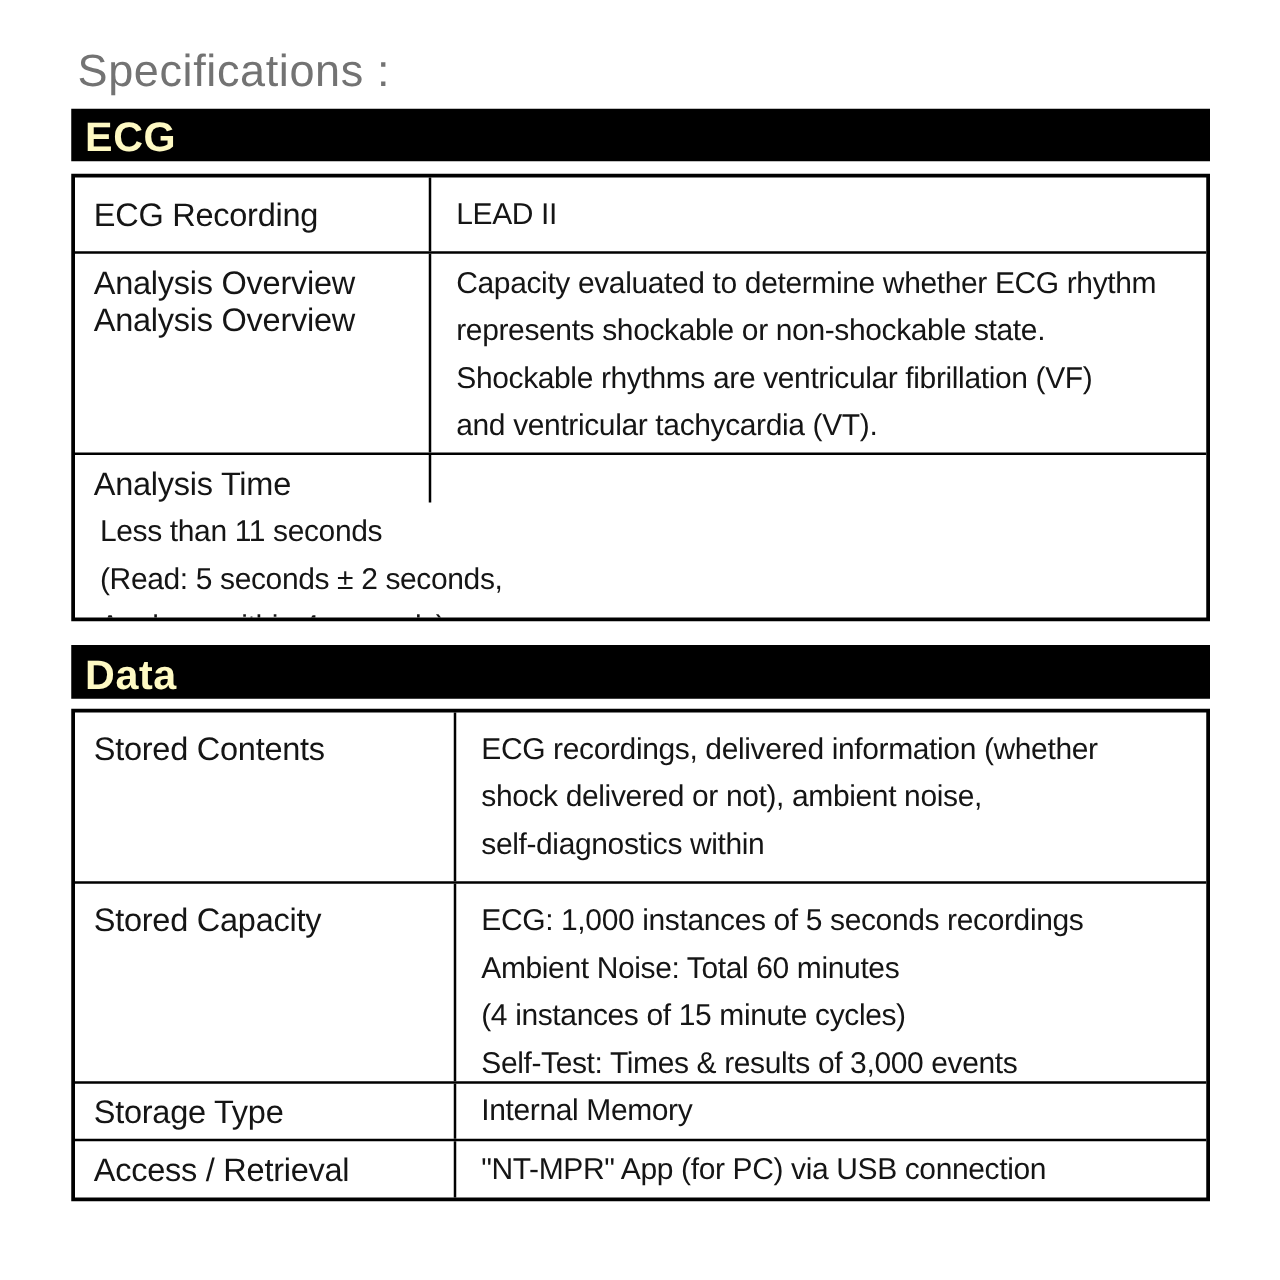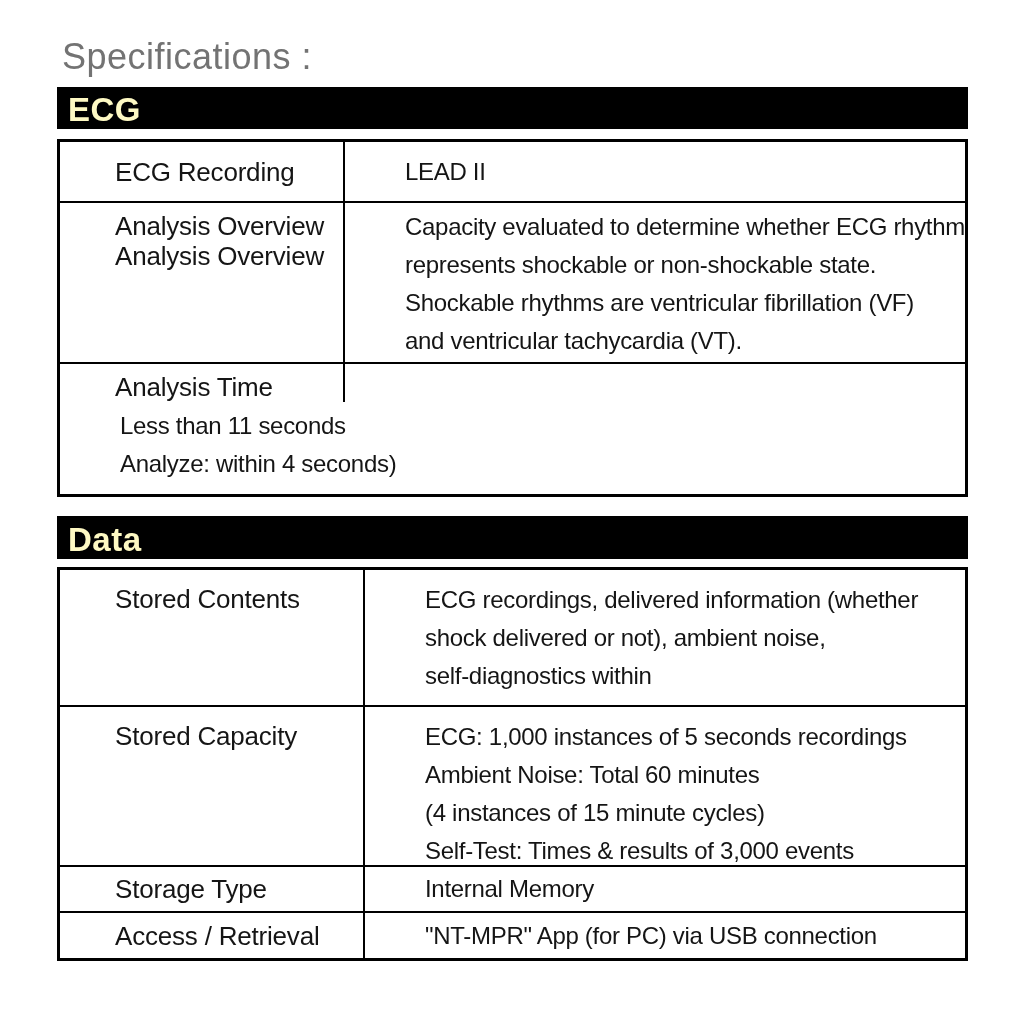--- a/index.html
+++ b/index.html
@@ -89,21 +89,21 @@
   .table-data .r2 { height: 160px; }
   .table-data .r3 { height: 46px;  }
   .table-data .r4 { height: 45px;  }
 
   .v-center {
     display: flex;
     align-items: center;
     padding-top: 0 !important;
     padding-bottom: 0 !important;
   }
-  .line { white-space: nowrap; margin-left: 40px; }
+  .line { white-space: nowrap; }
 </style>
 </head>
 <body>
 
 <div class="page-title">Specifications :</div>
 
 <div class="section-bar bar-ecg">
   <span>ECG</span>
 </div>
 
@@ -127,20 +127,21 @@
       <div class="line">Shockable rhythms are ventricular fibrillation (VF)</div>
       <div class="line">and ventricular tachycardia (VT).</div>
     </div>
   </div>
   <div class="trow r3">
     <div class="cell label">
       <div class="line">Analysis Time</div>
     </div>
     <div class="cell value">
       <div class="line">Less than 11 seconds</div>
+      <div class="line">(Read: 5 seconds ± 2 seconds,</div>
       <div class="line">Analyze: within 4 seconds)</div>
     </div>
   </div>
 </div>
 
 <div class="section-bar bar-data">
   <span>Data</span>
 </div>
 
 <div class="spec-table table-data">

